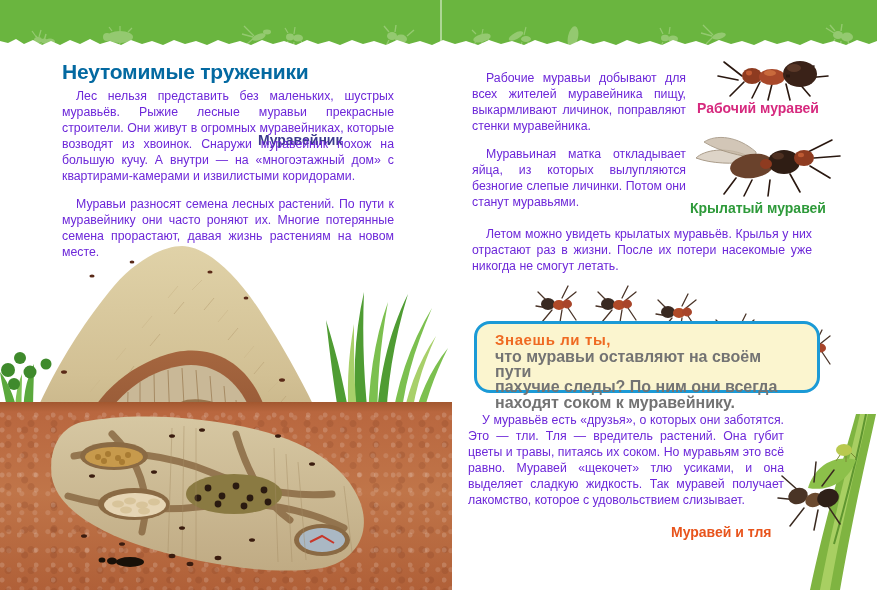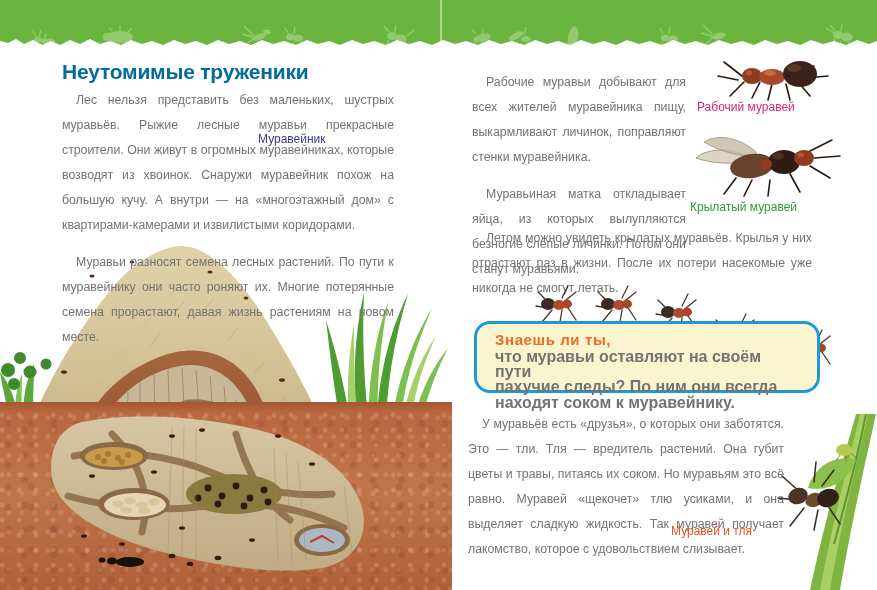--- a/index.html
+++ b/index.html
@@ -33,39 +33,39 @@
           background:linear-gradient(#a2572f,#b9673f); }
 
   .mound { position:absolute; }
   .grass { position:absolute; }
 
   
   .col { position:absolute; color:#1b1b1b; }
   h1.title { position:absolute; left:62px; top:60px; font-size:21px; font-weight:bold;
              color:#0369a1; letter-spacing:-.2px; }
 
-  .para { font-size:12.3px; line-height:25px; text-align:justify;
-          text-indent:14px; color:#737373; }
+  .para { font-size:12.3px; line-height:16px; text-align:justify;
+          text-indent:14px; color:#6d28d9; }
   .para + .para { margin-top:12px; }
 
   .col-left  { left:62px; top:88px;  width:332px; }
   .col-right { left:472px; top:70px; width:214px; }
   .col-right-wide { left:472px; top:226px; width:340px; }
   .col-right-bottom { left:468px; top:412px; width:316px; }
 
   
   .callout { position:absolute; left:474px; top:321px; width:346px; height:72px;
              background:#fbf5cf; border:3px solid #1b9ad6; border-radius:16px;
              padding:7px 20px 6px 18px; }
   .callout .head { color:#ef6a22; font-size:15px; font-weight:bold; letter-spacing:.6px;
                    margin-bottom:1px; }
   .callout .body { font-size:16px; line-height:15.2px; font-weight:bold; color:#737373; }
 
   
-  .cap { position:absolute; font-size:12px; font-weight:normal; white-space:nowrap; }
+  .cap { position:absolute; font-size:14px; font-weight:bold; white-space:nowrap; }
   .cap-worker  { left:697px; top:100px; color:#d6297e; }
   .cap-winged  { left:690px; top:200px; color:#2e9a3a; }
   .cap-aphid   { left:658px; top:524px; color:#e8541c;margin-left:13px; }
   .cap-mound   { left:272px; top:280px; color:#3c3a8e;text-align:center; }
 
   
   .photo { position:absolute; }
   .ant-walk { position:absolute; }
   .stem { position:absolute; }
 </style>

